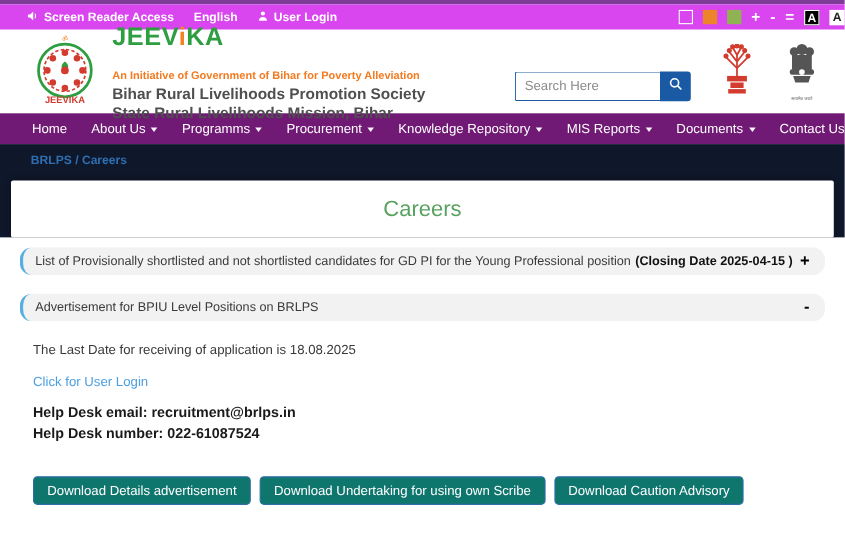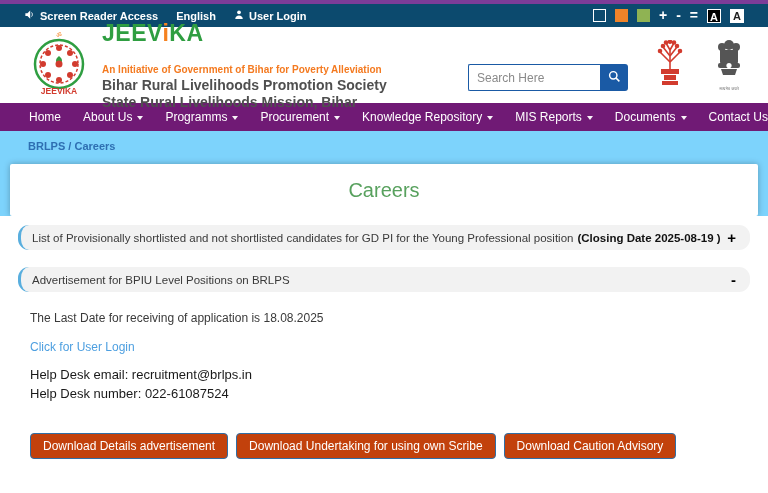--- a/index.html
+++ b/index.html
@@ -4,22 +4,22 @@
 <style>
   * { margin:0; padding:0; box-sizing:border-box; }
   html,body { width:768px; height:493px; overflow:hidden; background:#fff;
     font-family:"Liberation Sans","DejaVu Sans",sans-serif; }
   .page { width:768px; height:493px; background:#fff; position:relative; }
 
   
   .purple-strip { height:4px; background:#7d3c98; }
 
   
-  .topbar { height:23px; background:#0c4a6e; color:#fff; display:flex;
-    align-items:center; padding:0 24px 0 24px; font-size:11px; font-weight:bold; }
+  .topbar { height:23px; background:#d946ef; color:#fff; display:flex;
+    align-items:center; padding:0 0 0 24px; font-size:11px; font-weight:bold; }
   .topbar-left { display:flex; align-items:center; gap:18px; }
   .topbar-item { display:flex; align-items:center; gap:5px; cursor:pointer; }
   .topbar-right { margin-left:auto; display:flex; align-items:center; gap:9px; }
   .swatch { width:13px; height:13px; display:inline-block; cursor:pointer; }
   .swatch.default { background:transparent; border:1px solid #fff; }
   .fontsize-btn { font-size:14px; font-weight:bold; cursor:pointer; line-height:13px; }
   .contrast { width:14px; height:14px; font-size:11px; font-weight:bold; text-align:center;
     line-height:14px; cursor:pointer; }
   .contrast.dark { background:#000; color:#fff; border:1px solid #fff; }
   .contrast.light { background:#fff; color:#222; }
@@ -44,42 +44,42 @@
   .emblem-caption { font-size:4px; color:#666; margin-top:1px; white-space:nowrap; overflow:hidden; }
 
   
   .nav { height:28px; background:#701a75; display:flex; align-items:center; padding:0 18px; }
   .nav-item { color:#fff; font-size:12px; padding:0 11px; display:flex; align-items:center;
     gap:5px; cursor:pointer; white-space:nowrap; }
   .caret { width:0; height:0; border-left:3.5px solid transparent; border-right:3.5px solid transparent;
     border-top:4px solid rgba(255,255,255,0.95); margin-top:2px; }
 
   
-  .band { background:#7dd3fc; padding:9px 0 0; }
+  .band { background:#0f172a; padding:9px 0 0; }
   .breadcrumb { font-size:11px; font-weight:bold; color:#2e6fb2; padding:0 0 12px 28px; cursor:pointer; }
   .title-card { margin:0 10px; background:#fff; height:52px; border-radius:2px;
     box-shadow:0 0 6px rgba(0,0,0,0.28); display:flex; align-items:center; justify-content:center; }
   .page-title { font-size:20px; color:#58a15e; font-weight:normal; }
 
   
   .content { background:#fff; padding-top:9px; }
   .accordion { margin:0 18px 17px; background:#f2f2f2; border-left:3px solid #58aede;
     border-radius:11px; height:25px; display:flex; align-items:center; padding:0 14px 0 11px;
     cursor:pointer; }
   .acc-title { font-size:11.5px; color:#3a3a3a; }
   .acc-closing { font-size:11.5px; color:#111; font-weight:bold; margin-left:4px; }
   .acc-toggle { margin-left:auto; font-size:15px; font-weight:bold; color:#000; line-height:15px; }
 
   .acc-body { padding:2px 30px 0; }
   .last-date { font-size:12px; color:#3a3a3a; margin-bottom:15px; }
   .link-line { font-size:12px; color:#4d9fe0; margin-bottom:13px; cursor:pointer; }
-  .help-line { font-size:13px; font-weight:normal; color:#1a1a1a; margin-bottom:4px; }
+  .help-line { font-size:13px; font-weight:bold; color:#1a1a1a; margin-bottom:4px; }
 
   .btn-row { display:flex; gap:8px; padding:28px 0 0 30px; }
-  .dl-btn { background:#c2410c; border:1px solid #2f6ea6; color:#fff; font-size:12px;
+  .dl-btn { background:#0f766e; border:1px solid #2f6ea6; color:#fff; font-size:12px;
     padding:5px 12px; border-radius:4px; cursor:pointer;
     font-family:"Liberation Sans","DejaVu Sans",sans-serif; }
 
   .archive-row { display:flex; align-items:center; justify-content:center; gap:7px; padding-top:22px; }
 </style>
 </head>
 <body>
 
 <div class="page">
 
@@ -235,21 +235,21 @@
     <div class="breadcrumb">BRLPS / Careers</div>
     <div class="title-card">
       <div class="page-title">Careers</div>
     </div>
   </div>
 
   <div class="content">
 
     <div class="accordion">
       <span class="acc-title">List of Provisionally shortlisted and not shortlisted candidates for GD PI for the Young Professional position</span>
-      <span class="acc-closing">(Closing Date 2025-08-19 )</span>
+      <span class="acc-closing">(Closing Date 2025-04-15 )</span>
       <span class="acc-toggle">+</span>
     </div>
 
     <div class="accordion">
       <span class="acc-title">Advertisement for BPIU Level Positions on BRLPS</span>
       <span class="acc-toggle">-</span>
     </div>
 
     <div class="acc-body">
       <div class="last-date">The Last Date for receiving of application is 18.08.2025</div>

